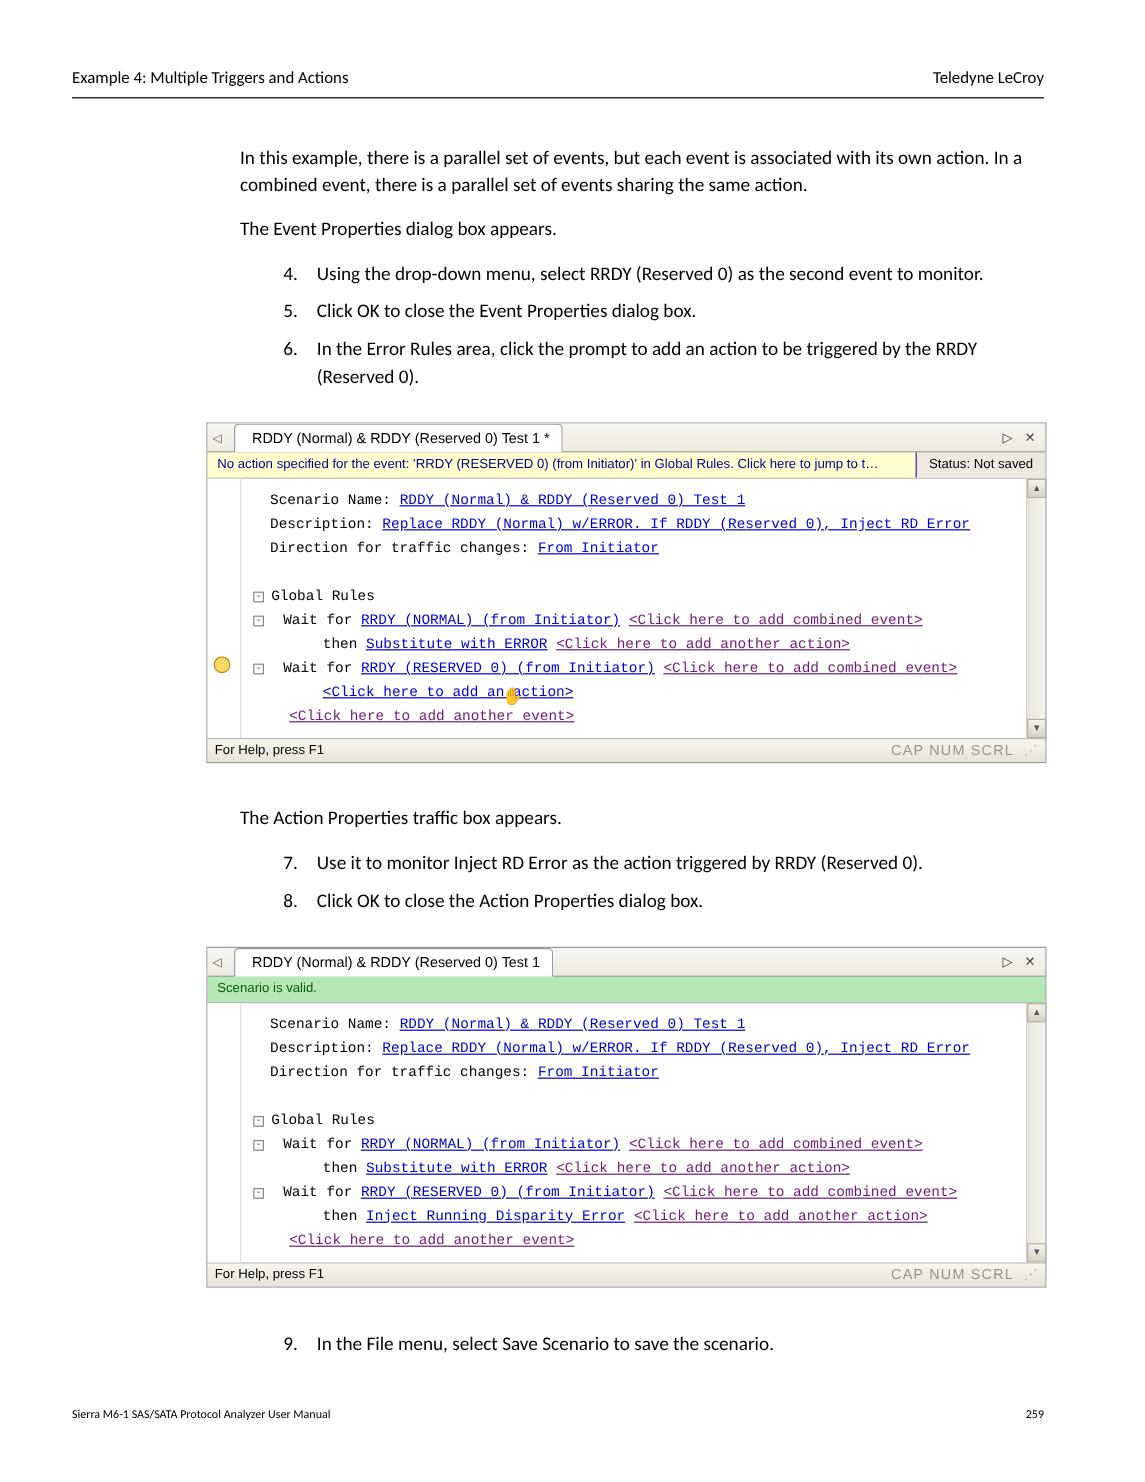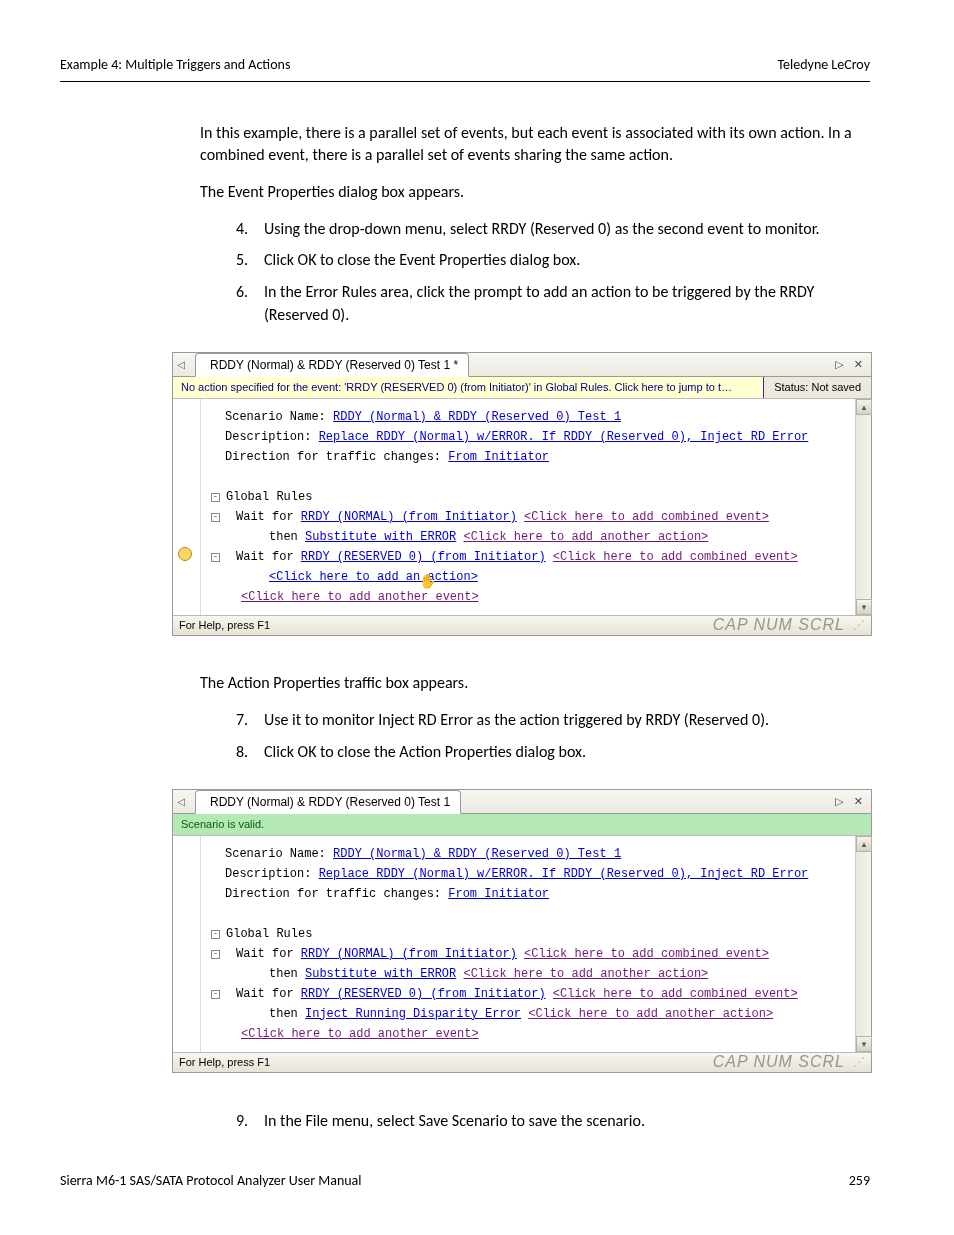--- a/index.html
+++ b/index.html
@@ -27,31 +27,31 @@
   .editor { display: flex; }
   .gutter { width: 28px; background: #fff; border-right: 1px solid #ddd; position: relative; }
   .gutter .warn-dot { position: absolute; left: 5px; width: 14px; height: 14px; border-radius: 50%; background: #fbd76a; border: 1px solid #b58c00; }
   .code { flex: 1; padding: 8px 6px 8px 10px; font-family: "Courier New", monospace; font-size: 12px; line-height: 20px; white-space: pre; overflow: hidden; }
   .scroll-y { width: 16px; background: linear-gradient(90deg,#e8e6dc,#f5f4ee); border-left: 1px solid #ccc; position: relative; }
   .scroll-y .sb-up, .scroll-y .sb-down { position: absolute; left: 0; width: 16px; height: 16px; background: linear-gradient(#f4f3ec,#d6d2c3); border: 1px solid #b5b19f; display: flex; align-items: center; justify-content: center; }
   .scroll-y .sb-up { top: 0; } .scroll-y .sb-down { bottom: 0; }
   .scroll-y .sb-up::before { content: "▴"; font-size: 9px; color: #555; }
   .scroll-y .sb-down::before { content: "▾"; font-size: 9px; color: #555; }
   .bottombar { display: flex; align-items: center; height: 20px; background: linear-gradient(#f7f6f0,#e6e3d6); border-top: 1px solid #bbb; font-family: Tahoma, sans-serif; font-size: 11px; padding: 0 6px; }
-  .bottombar .r { margin-left: auto; color: #9a958a; letter-spacing: 1px; font-size: 16px; font-style: italic; }
+  .bottombar .r { margin-left: auto; color: #9a958a; letter-spacing: 1px; font-size: 12px; }
   .bottombar .grip { margin-left: 8px; color: #b5b19f; font-size: 12px; }
 
   .lnk { color: #0000cd; text-decoration: underline; }
   .lnk-muted { color: #701a75; text-decoration: underline; }
   .ptr { position: absolute; }
 
   .tree-toggle { display:inline-block; width:9px; height:9px; border:1px solid #888; text-align:center; line-height:7px; font-size:9px; color:#555; background:#fff; margin-right:6px; vertical-align:1px; }
   .tree-indent { display:inline-block; }
 
-  .ftr-row { display:flex; justify-content:space-between; font-size:14px; margin-top:40px; }
+  .ftr-row { display:flex; justify-content:space-between; font-size:10px; margin-top:40px; }
 </style>
 </head>
 <body>
 
 <div class="page">
   <div class="hdr-row">
     <span>Example 4: Multiple Triggers and Actions</span>
     <span>Teledyne LeCroy</span>
   </div>
 

